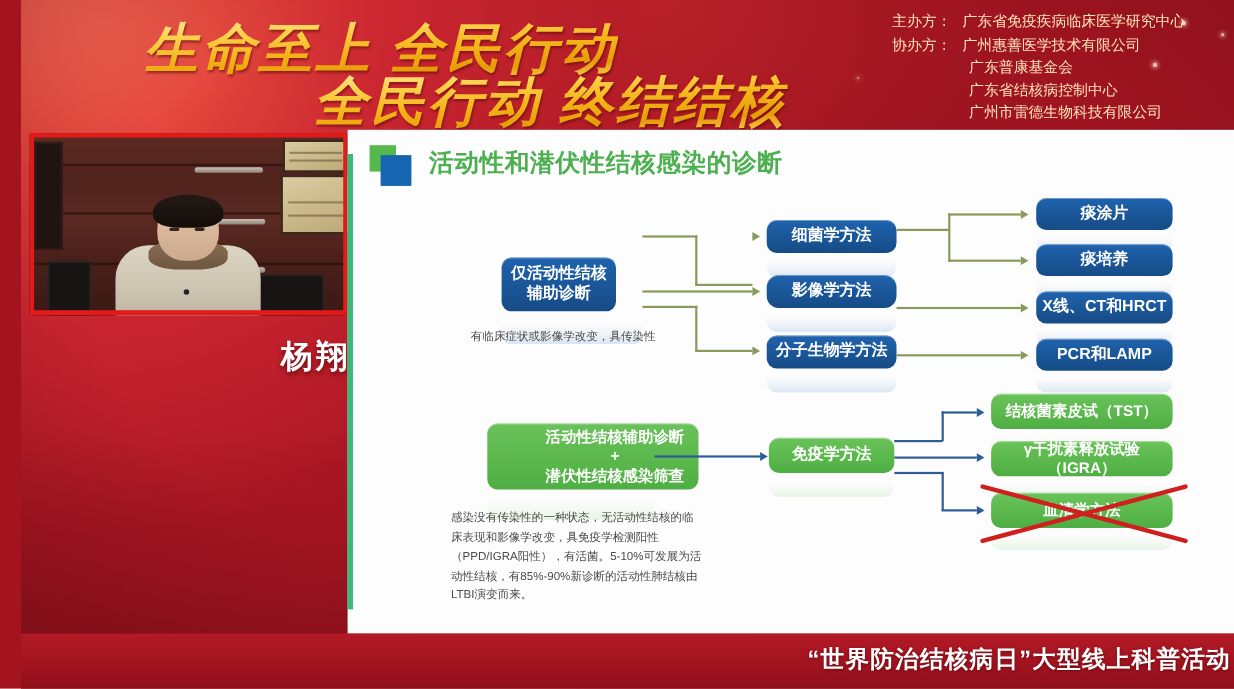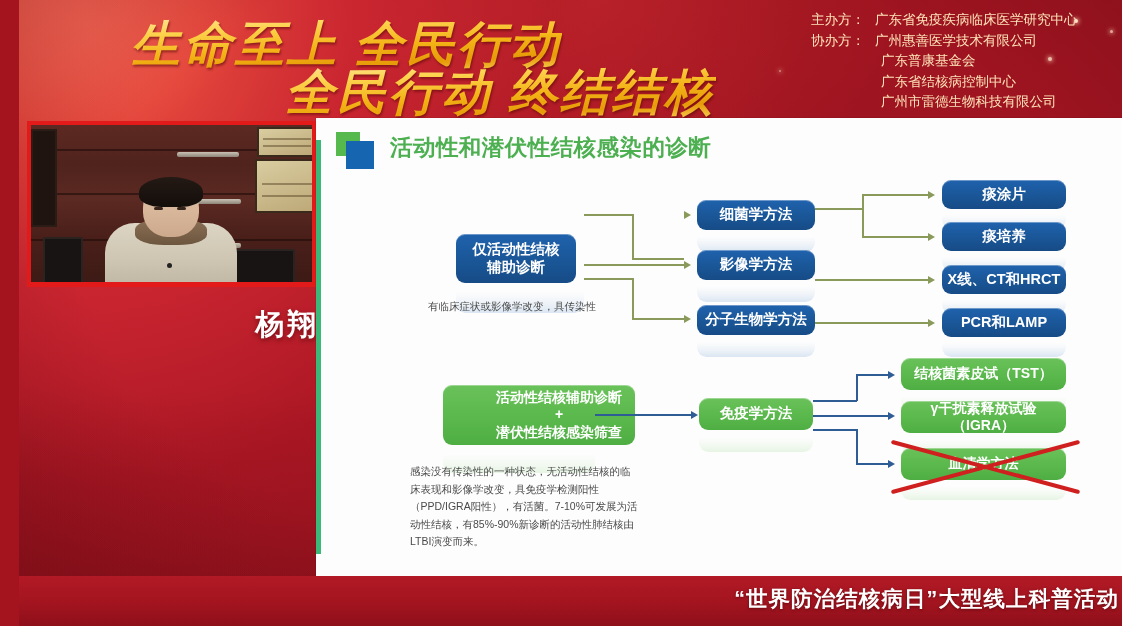--- a/index.html
+++ b/index.html
@@ -202,31 +202,31 @@
   <div class="slide">
     <div class="slide-edge"></div>
 
     <div class="s-head">
       <div class="sq-g"></div>
       <div class="sq-b"></div>
       <div class="s-title">活动性和潜伏性结核感染的诊断</div>
     </div>
 
     <div class="refl blue" style="left:140px;top:165px;width:128px;height:30px;"></div>
-    <div class="box blue" style="left:140px;top:116px;width:120px;height:49px;font-size:14.5px;flex-direction:column;">
+    <div class="box blue" style="left:140px;top:116px;width:104px;height:49px;font-size:14.5px;flex-direction:column;">
       <span>仅活动性结核</span>
       <span>辅助诊断</span>
     </div>
     <div class="note" style="left:112px;top:180px;white-space:nowrap;">有临床症状或影像学改变，具传染性</div>
 
     <div class="refl blue" style="left:381px;top:112px;width:118px;height:22px;"></div>
     <div class="box blue" style="left:381px;top:82px;width:118px;height:30px;font-size:14.5px;">细菌学方法</div>
 
     <div class="refl blue" style="left:381px;top:162px;width:118px;height:22px;"></div>
-    <div class="box blue" style="left:381px;top:132px;width:118px;height:30px;font-size:14.5px;">影像学方法</div>
+    <div class="box blue" style="left:381px;top:132px;width:118px;height:30px;font-size:14.5px;border-radius:11px;">影像学方法</div>
 
     <div class="refl blue" style="left:381px;top:217px;width:118px;height:22px;"></div>
     <div class="box blue" style="left:381px;top:187px;width:118px;height:30px;font-size:14.5px;">分子生物学方法</div>
 
     <div class="refl blue" style="left:626px;top:91px;width:124px;height:20px;"></div>
     <div class="box blue" style="left:626px;top:62px;width:124px;height:29px;font-size:14.5px;">痰涂片</div>
 
     <div class="refl blue" style="left:626px;top:133px;width:124px;height:20px;"></div>
     <div class="box blue" style="left:626px;top:104px;width:124px;height:29px;font-size:14.5px;">痰培养</div>
 
@@ -262,21 +262,21 @@
     <div class="ln" style="left:499px;top:204px;width:113px;height:1.5px;"></div>
     <div class="arw" style="left:612px;top:201px;"></div>
 
     <div class="refl green" style="left:127px;top:327px;width:152px;height:28px;"></div>
     <div class="box green" style="left:127px;top:267px;width:152px;height:60px;font-size:14px;flex-direction:column;padding-left:40px;">
       <span>活动性结核辅助诊断</span>
       <span>+</span>
       <span>潜伏性结核感染筛查</span>
     </div>
 
-    <div class="note big" style="left:94px;top:345px;">感染没有传染性的一种状态，无活动性结核的临床表现和影像学改变，具免疫学检测阳性（PPD/IGRA阳性），有活菌。7-10%可发展为活动性结核，有85%-90%新诊断的活动性肺结核由LTBI演变而来。</div>
+    <div class="note big" style="left:94px;top:345px;">感染没有传染性的一种状态，无活动性结核的临床表现和影像学改变，具免疫学检测阳性（PPD/IGRA阳性），有活菌。5-10%可发展为活动性结核，有85%-90%新诊断的活动性肺结核由LTBI演变而来。</div>
 
     <div class="refl green" style="left:383px;top:312px;width:114px;height:22px;"></div>
     <div class="box green" style="left:383px;top:280px;width:114px;height:32px;font-size:14.5px;">免疫学方法</div>
 
     <div class="refl green" style="left:585px;top:272px;width:165px;height:20px;"></div>
     <div class="box green" style="left:585px;top:240px;width:165px;height:32px;font-size:14px;">结核菌素皮试（TST）</div>
 
     <div class="refl green" style="left:585px;top:315px;width:165px;height:20px;"></div>
     <div class="box green" style="left:585px;top:283px;width:165px;height:32px;font-size:14px;">γ干扰素释放试验（IGRA）</div>
 

